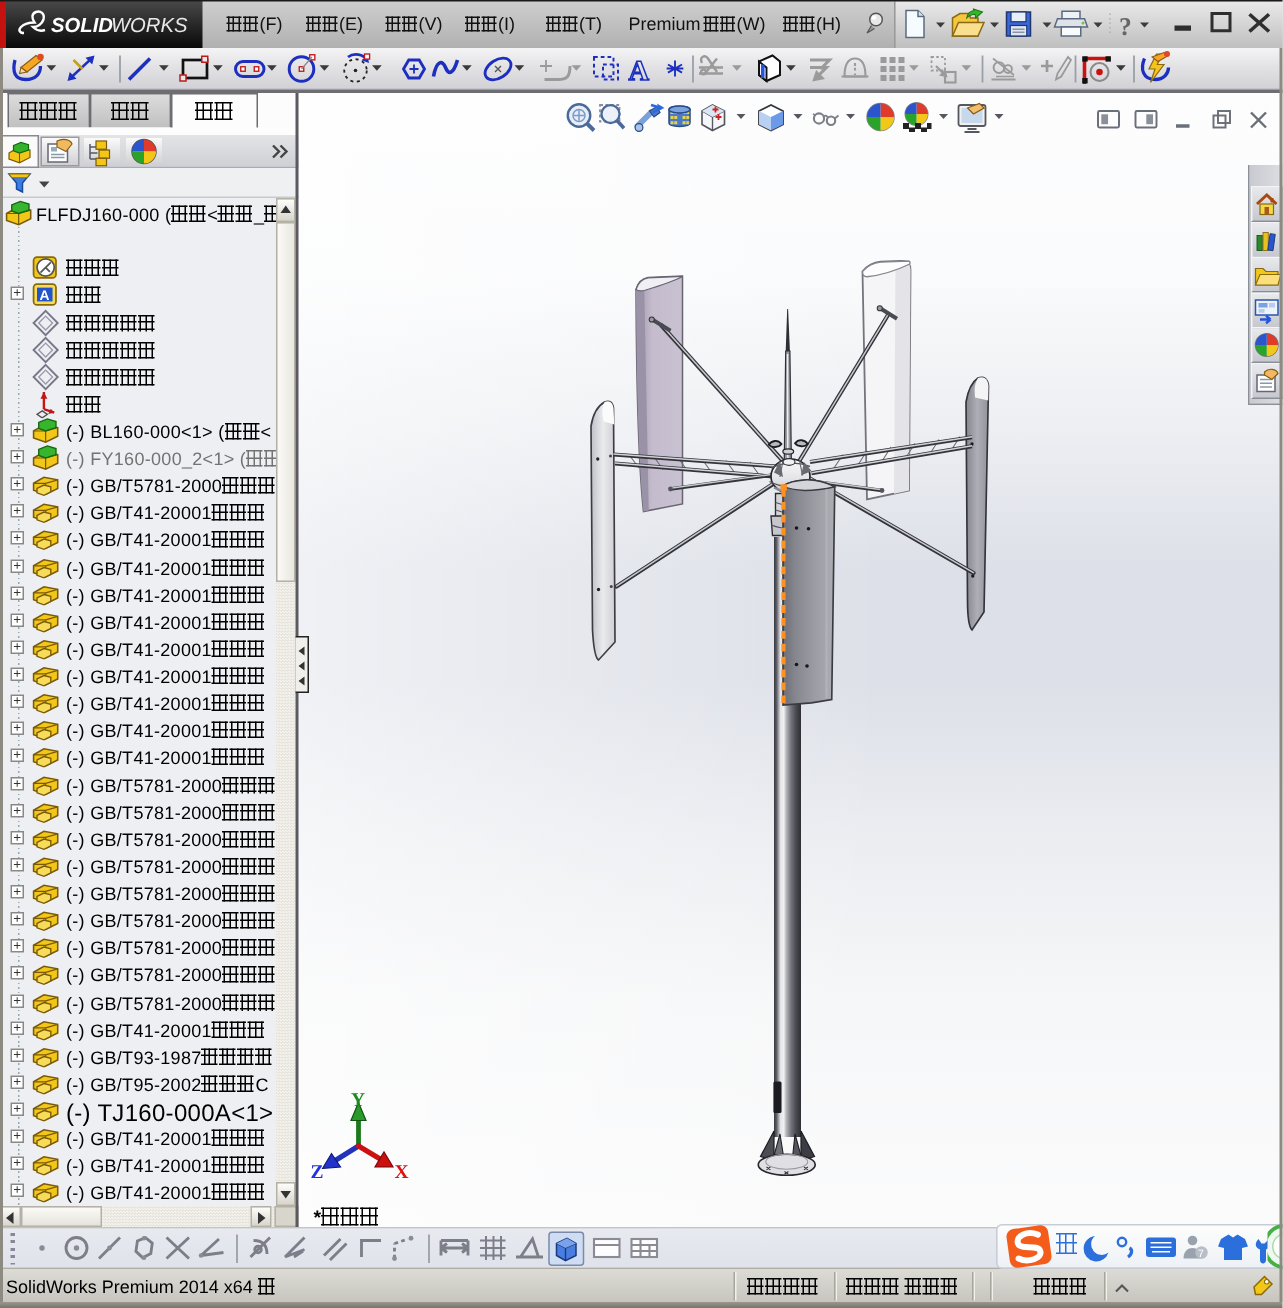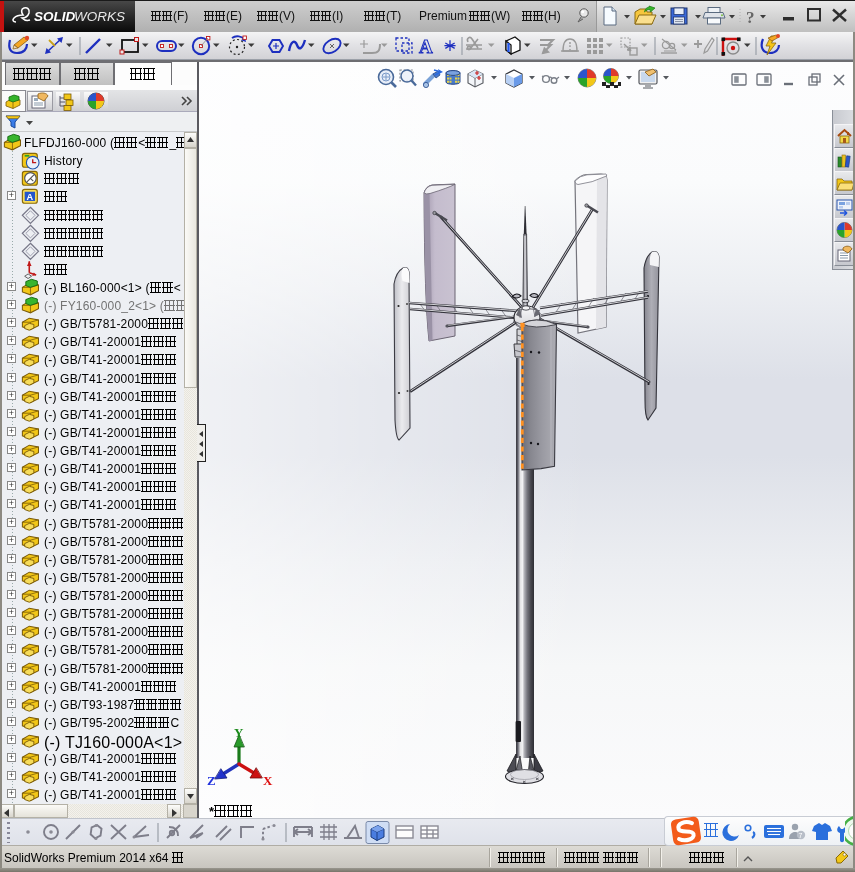--- a/index.html
+++ b/index.html
@@ -610,29 +610,20 @@
   </div>
 <div class="ab" style="left:0;top:132px;width:184px;height:672px;background:#edeff3;overflow:hidden;">
     <div class="ab" style="left:12px;top:10px;width:1px;height:669px;background:repeating-linear-gradient(#9aa 0 1px,transparent 1px 3px);"></div>
     <div class="ab" style="left:0;top:1.0px;width:184px;height:18px;">
       <svg class="ab" style="left:2px;top:-1px;" width="22" height="20" viewBox="0 0 19 17.4">
         <path d="M2 9 L8 5.5 L16 7 L16 12 L9 15.5 L2 13 Z" fill="#f2c718" stroke="#7a5a08" stroke-width="0.9"></path>
         <path d="M9 15.5 L9 9 M2 9 L9 9 L16 7" stroke="#7a5a08" stroke-width="0.7" fill="none"></path>
         <path d="M5 4 L10 2 L15 3.5 L15 7 L9 9 L5 7.5 Z" fill="#38b52e" stroke="#156810" stroke-width="0.8"></path>
       </svg>
       <div class="ab txt" style="left:24px;top:3px;font-size:12px;letter-spacing:0.2px;color:#000;">FLFDJ160-000 (<i class="k" style="width:11px;height:11px;margin:0 1px 0 0;"></i><i class="k" style="width:11px;height:11px;margin:0 1px 0 0;"></i>&lt;<i class="k" style="width:11px;height:11px;margin:0 1px 0 0;"></i><i class="k" style="width:11px;height:11px;margin:0 1px 0 0;"></i>_<i class="k" style="width:11px;height:11px;margin:0 1px 0 0;"></i></div>
-    </div>
-    <div class="ab" style="left:0;top:19.1px;width:184px;height:18px;">
-      <svg class="ab" style="left:20px;top:-1px;" width="22" height="20" viewBox="0 0 19 17.4">
-        <rect x="2" y="3" width="13" height="12" rx="2" fill="#f2c718" stroke="#8a6a08"></rect>
-        <circle cx="11" cy="11" r="5.5" fill="#e8f0fa" stroke="#2255aa"></circle>
-        <path d="M11 8 L11 11 L14 11" stroke="#c01818" stroke-width="1.2" fill="none"></path>
-        <path d="M4 5 l4 0" stroke="#2aa32a" stroke-width="1.6"></path>
-      </svg>
-      <div class="ab txt" style="left:44px;top:3px;font-size:12px;letter-spacing:0.2px;color:#000;">History</div>
     </div>
     <div class="ab" style="left:0;top:37.2px;width:184px;height:18px;">
       <svg class="ab" style="left:20px;top:-1px;" width="22" height="20" viewBox="0 0 19 17.4">
         <rect x="2" y="3" width="13" height="12" rx="2" fill="#f2c718" stroke="#8a6a08"></rect>
         <circle cx="9" cy="9" r="5" fill="#fff" stroke="#555"></circle>
         <path d="M6 12 L12 6 M9 9 l2.5 2.5" stroke="#555" stroke-width="1"></path>
       </svg>
       <div class="ab txt" style="left:44px;top:3px;font-size:12px;letter-spacing:0.2px;color:#000;"><i class="k" style="width:11px;height:11px;margin:0 1px 0 0;"></i><i class="k" style="width:11px;height:11px;margin:0 1px 0 0;"></i><i class="k" style="width:11px;height:11px;margin:0 1px 0 0;"></i></div>
     </div>
     <div class="ab" style="left:0;top:55.4px;width:184px;height:18px;">

